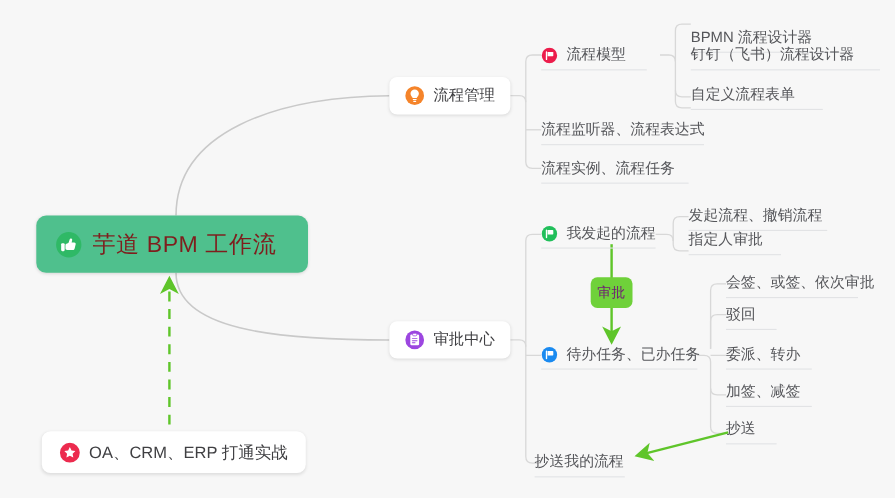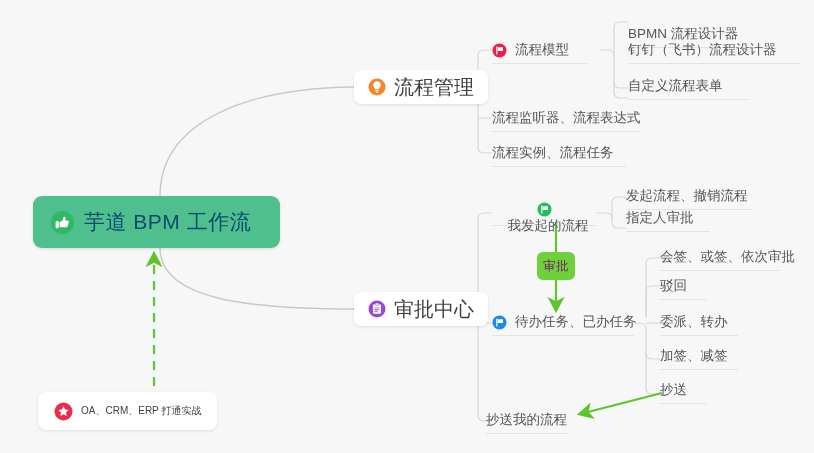--- a/index.html
+++ b/index.html
@@ -39,54 +39,54 @@
     height: 52px;
     background: #4fc08d;
     border-radius: 9px;
     box-shadow: 0 1px 3px rgba(0,0,0,0.13);
     display: flex;
     align-items: center;
     padding-left: 17px;
     box-sizing: border-box;
   }
   .root-label {
-    color: #0c4a6e;
+    color: #7f1d1d;
     font-size: 21px;
     letter-spacing: 0.5px;
     margin-left: 9px;
     white-space: nowrap;
   }
 
   
   .pill {
     position: absolute;
     background: #ffffff;
     border-radius: 7px;
     box-shadow: 0 1px 3px rgba(0,0,0,0.10);
     display: flex;
     align-items: center;
     box-sizing: border-box;
     padding: 0 14px;
     height: 34px;
   }
   .pill .pill-label {
-    font-size: 20px;
+    font-size: 14px;
     color: #3f3f42;
     margin-left: 8px;
     white-space: nowrap;
   }
   #node-liucheng-guanli { left: 354px; top: 70px; }
   #node-shenpi-zhongxin { left: 354px; top: 292px; }
   #node-oa-crm-erp {
     left: 38px; top: 392px;
     height: 38px;
     border-radius: 8px;
     padding: 0 16px;
   }
-  #node-oa-crm-erp .pill-label { font-size: 10px; color: #3f3f42; }
+  #node-oa-crm-erp .pill-label { font-size: 15px; color: #3f3f42; }
 
   
   .leaf {
     position: absolute;
     display: flex;
     align-items: center;
     white-space: nowrap;
     font-size: 13.5px;
     color: #55565a;
     padding-bottom: 3px;
@@ -226,21 +226,21 @@
         <rect x="5" y="4.2" width="8" height="9.6" rx="1.1" fill="#ffffff"></rect>
         <rect x="7.1" y="3" width="3.8" height="2.3" rx="1.0" fill="#ffffff" stroke="#9c46e0" stroke-width="0.7"></rect>
         <rect x="6.4" y="7.4" width="5.2" height="0.85" rx="0.42" fill="#9c46e0"></rect>
         <rect x="6.4" y="9.3" width="5.2" height="0.85" rx="0.42" fill="#9c46e0"></rect>
         <rect x="6.4" y="11.2" width="3.4" height="0.85" rx="0.42" fill="#9c46e0"></rect>
       </svg>
     </span>
     <span class="pill-label">审批中心</span>
   </div>
 
-  <div class="leaf with-icon" style="left:492px; top:202px; width:104px;flex-direction:column;">
+  <div class="leaf with-icon" style="left:492px; top:202px; width:104px;">
     <span class="icon">
       <svg width="15" height="15" viewBox="0 0 15 15">
         <circle cx="7.5" cy="7.5" r="7" fill="#21bf5b"></circle>
         <rect x="4.2" y="3.6" width="1.25" height="8" rx="0.6" fill="#ffffff"></rect>
         <path d="M5.8 4.2 h4.6 c0.4 0 0.6 0.3 0.6 0.6 v2.7 c0 0.35-0.25 0.6-0.6 0.6 h-4.6 z" fill="#ffffff"></path>
       </svg>
     </span>
     <span class="leaf-label">我发起的流程</span>
   </div>
   <div class="leaf" style="left:626px; top:186px; width:126px;">

